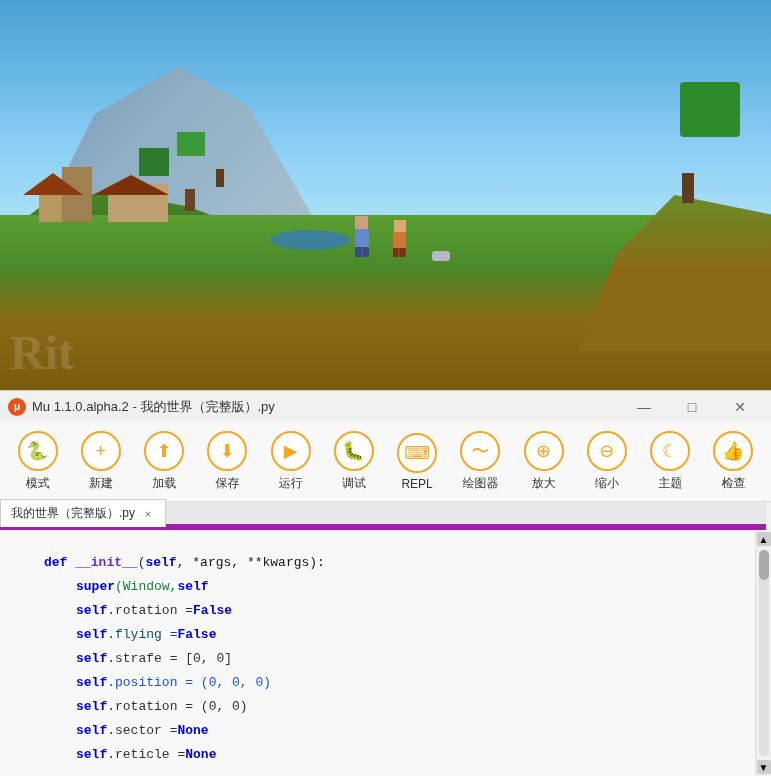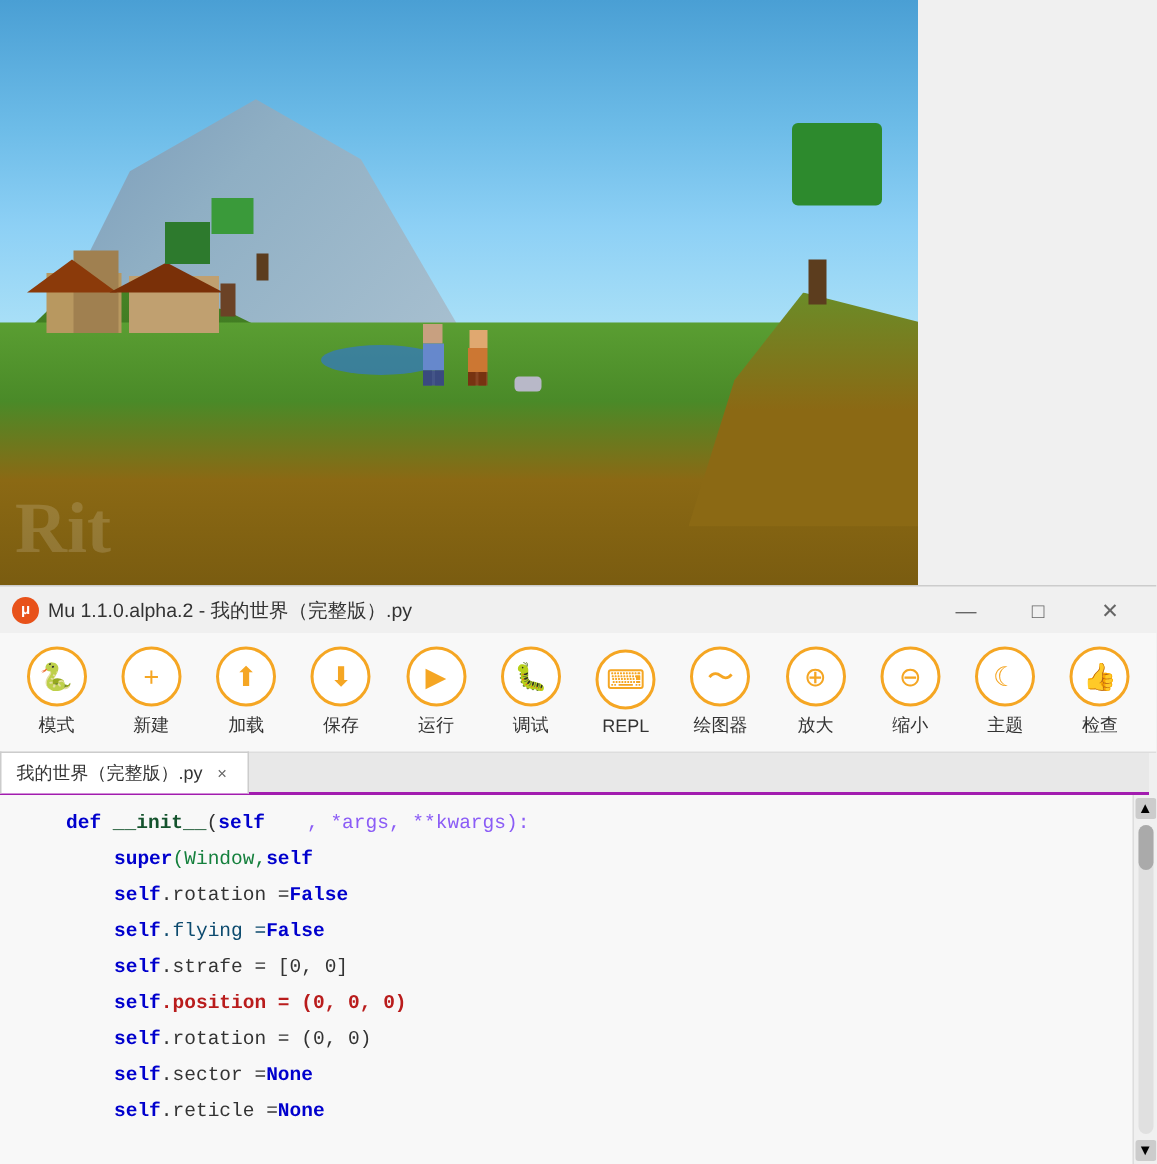--- a/index.html
+++ b/index.html
@@ -6,21 +6,21 @@
     body {
       width: 771px;
       height: 776px;
       overflow: hidden;
       font-family: 'Segoe UI', Arial, sans-serif;
       background: #f0f0f0;
     }
 
     
     #minecraft-screenshot {
-      width: 612px;
+      width: 771px;
       height: 390px;
       background: linear-gradient(180deg, #5ab8e8 0%, #7ecef4 30%, #a0d8f0 50%);
       position: relative;
       overflow: hidden;
     }
 
     
     .sky {
       position: absolute;
       top: 0; left: 0; right: 0;
@@ -176,21 +176,21 @@
       color: #333;
     }
 
     
     #tabbar {
       width: 766px;
       height: 28px;
       background: #e8e8e8;
       display: flex;
       align-items: center;
-      border-bottom: 2px solid #a21caf;
+      border-bottom: 6px solid #a21caf;
     }
 
     .tab {
       height: 28px;
       padding: 0 10px;
       background: white;
       border: 1px solid #ccc;
       border-bottom: none;
       display: flex;
       align-items: center;
@@ -238,21 +238,21 @@
       align-items: center;
       justify-content: flex-end;
       padding-right: 10px;
       font-size: 13px;
       color: #999;
       font-family: 'Courier New', monospace;
     }
 
     .code-content {
       flex: 1;
-      padding: 6px 0 6px 12px;
+      padding: 20px 0 6px 12px;
       overflow: hidden;
       display: flex;
       flex-direction: column;
     }
 
     .code-line {
       height: 24px;
       display: flex;
       align-items: center;
       font-size: 13px;
@@ -435,24 +435,24 @@
       <button class="tab-close">×</button>
     </div>
   </div>
 
 <div id="code-editor">
   <div class="code-content">
 
     <div class="code-line">
       <span class="indent1"></span>
       <span style="color:#0000cd; font-weight:bold;">def</span>&nbsp;
-      <span style="color:#14532d; font-weight:bold;">__init__</span>
+      <span style="color:#6d28d9; font-weight:bold;">__init__</span>
       <span style="color:#333;">(</span>
       <span style="color:#0000cd; font-weight:bold;">self</span>
-      <span style="color:#8b5cf6;margin-left:28px;">, *args, **kwargs):</span>
+      <span style="color:#0f172a;">, *args, **kwargs):</span>
     </div>
 
     <div class="code-line">
       <span class="indent2"></span>
       <span style="color:#0000cd; font-weight:bold;">super</span>
       <span style="color:#15803d;">(Window, </span>
       <span style="color:#0000cd; font-weight:bold;">self</span>
     </div>
 
     <div class="code-line">
@@ -471,21 +471,21 @@
 
     <div class="code-line">
       <span class="indent2"></span>
       <span style="color:#0000cd; font-weight:bold;">self</span>
       <span style="color:#333;">.strafe = [0, 0]</span>
     </div>
 
     <div class="code-line">
       <span class="indent2"></span>
       <span style="color:#0000cd; font-weight:bold;">self</span>
-      <span style="color:#b91c1c;font-weight:bold;">.position = (0, 0, 0)</span>
+      <span style="color:#1d4ed8;">.position = (0, 0, 0)</span>
     </div>
 
     <div class="code-line">
       <span class="indent2"></span>
       <span style="color:#0000cd; font-weight:bold;">self</span>
       <span style="color:#333;">.rotation = (0, 0)</span>
     </div>
 
     <div class="code-line">
       <span class="indent2"></span>

